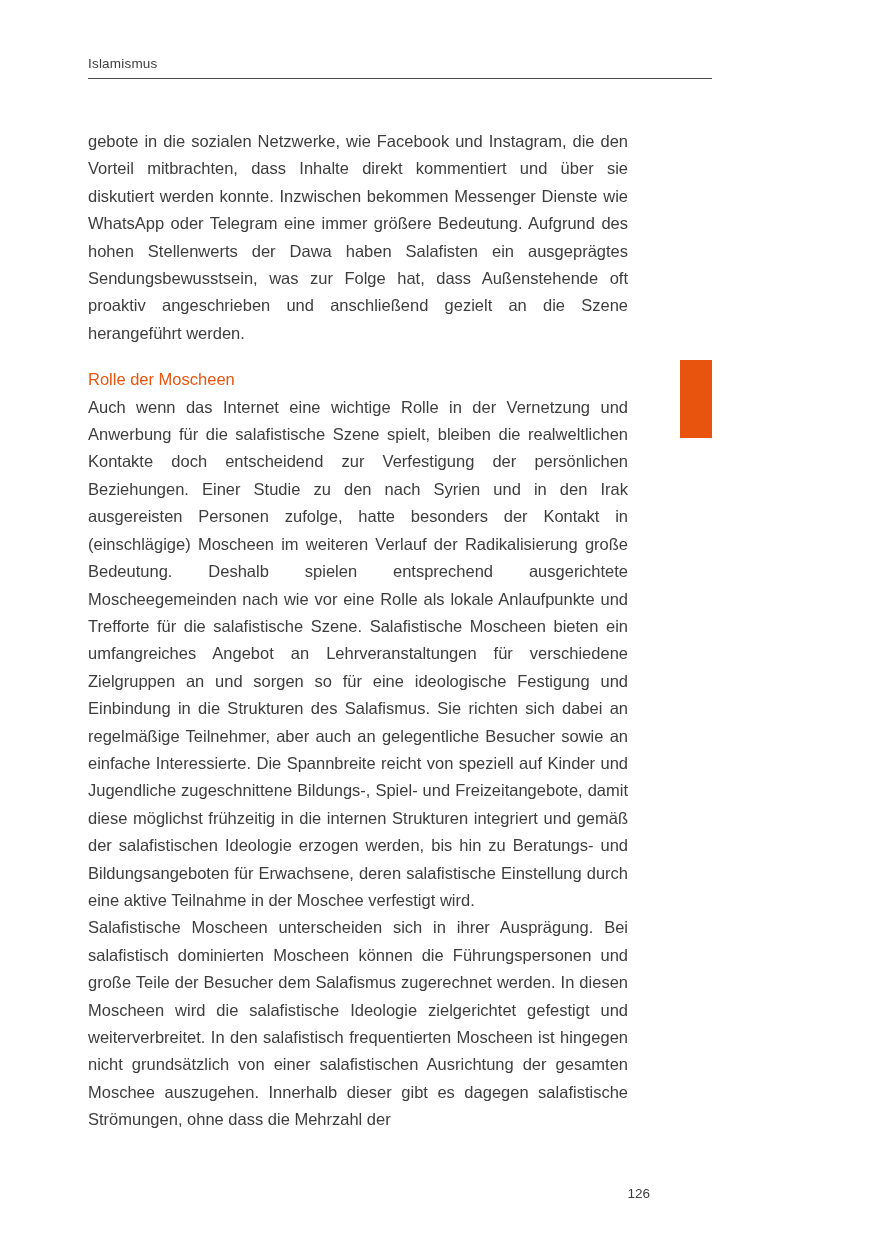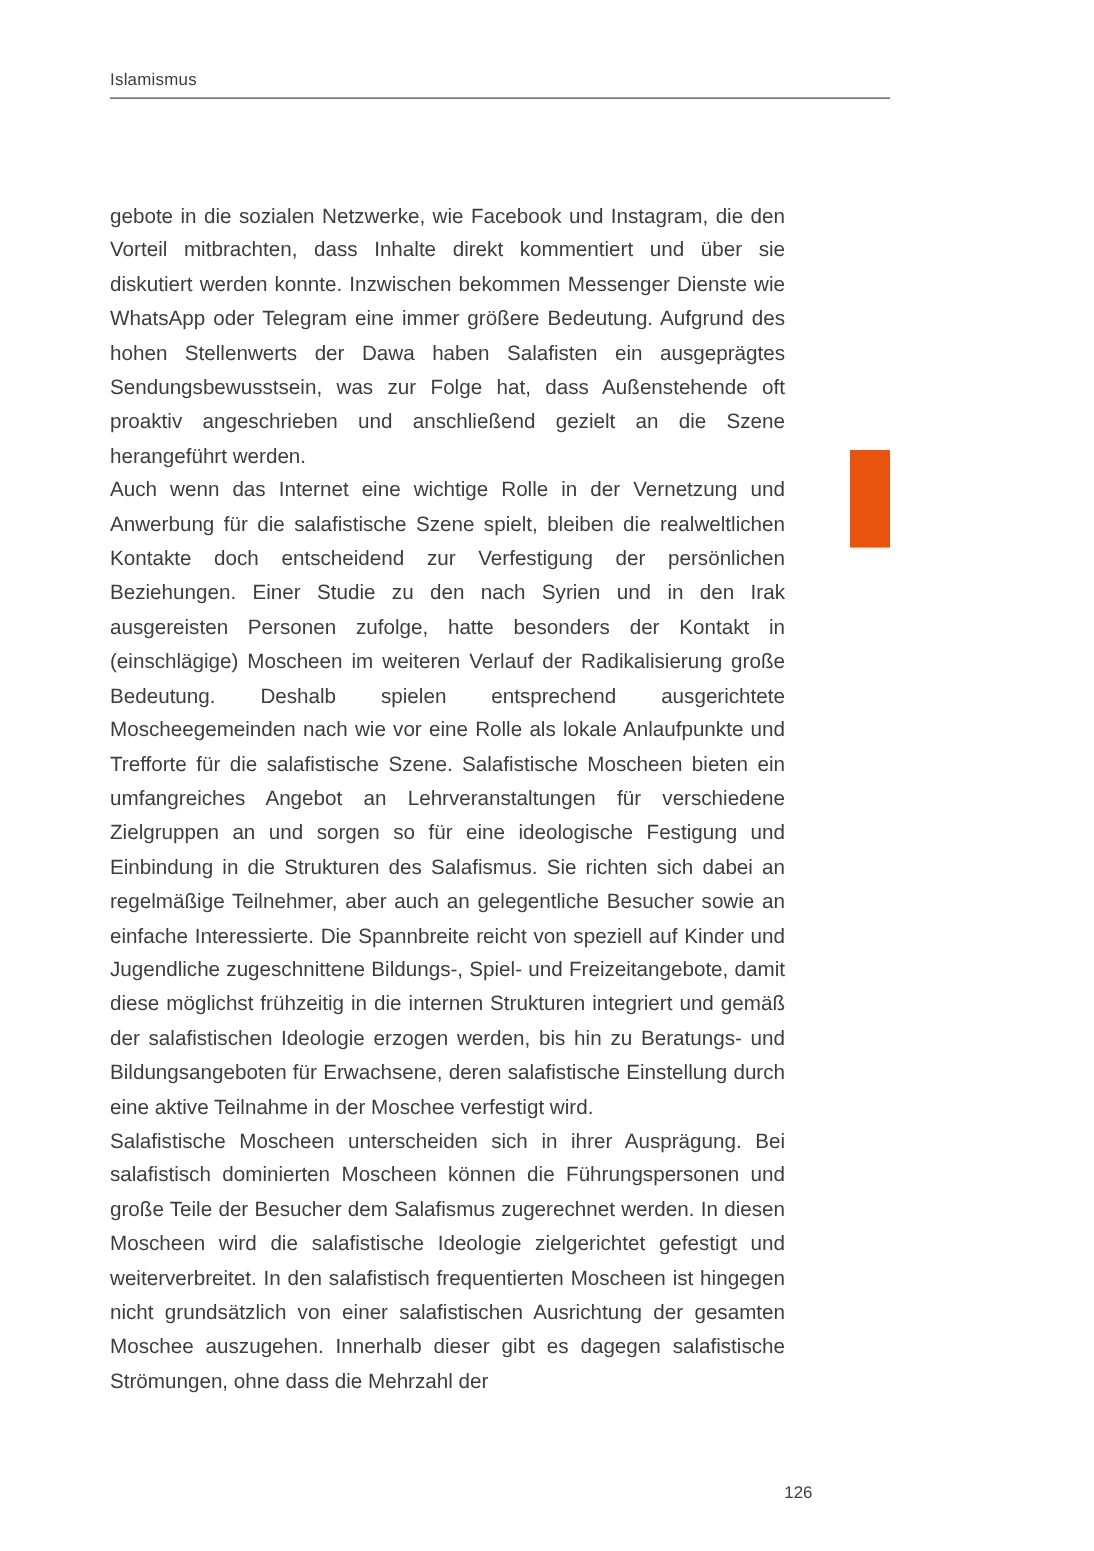--- a/index.html
+++ b/index.html
@@ -44,21 +44,20 @@
   }
   .body-column {
     position: absolute;
     left: 88px;
     top: 128px;
     width: 540px;
     font-size: 16.5px;
     line-height: 27.4px;
     text-align: justify;
     color: #3d3d3d;
-    margin-top: 32px;
   }
   .body-column p {
     margin: 0;
   }
   .section-heading {
     margin: 19px 0 0 0;
     font-size: 16.5px;
     line-height: 27.4px;
     font-weight: normal;
     color: var(--accent, #e8540e);
@@ -81,20 +80,21 @@
   <header class="running-head">
     <div class="running-head-title">Islamismus</div>
     <div class="running-head-rule"></div>
   </header>
 
   <div class="edge-tab"></div>
 
   <main class="body-column">
     <p>gebote in die sozialen Netzwerke, wie Facebook und Instagram, die den Vorteil mitbrachten, dass Inhalte direkt kommentiert und über sie diskutiert werden konnte. Inzwischen bekommen Messenger Dienste wie WhatsApp oder Telegram eine immer größere Bedeutung. Aufgrund des hohen Stellenwerts der Dawa haben Salafisten ein ausgeprägtes Sendungsbewusstsein, was zur Folge hat, dass Außenstehende oft proaktiv angeschrieben und anschließend gezielt an die Szene herangeführt werden.</p>
 
+    <h2 class="section-heading">Rolle der Moscheen</h2>
 
     <p>Auch wenn das Internet eine wichtige Rolle in der Vernetzung und Anwerbung für die salafistische Szene spielt, bleiben die realweltlichen Kontakte doch entscheidend zur Verfestigung der persönlichen Beziehungen. Einer Studie zu den nach Syrien und in den Irak ausgereisten Personen zufolge, hatte besonders der Kontakt in (einschlägige) Moscheen im weiteren Verlauf der Radikalisierung große Bedeutung. Deshalb spielen entsprechend ausgerichtete Moscheegemeinden nach wie vor eine Rolle als lokale Anlaufpunkte und Trefforte für die salafistische Szene. Salafistische Moscheen bieten ein umfangreiches Angebot an Lehrveranstaltungen für verschiedene Zielgruppen an und sorgen so für eine ideologische Festigung und Einbindung in die Strukturen des Salafismus. Sie richten sich dabei an regelmäßige Teilnehmer, aber auch an gelegentliche Besucher sowie an einfache Interessierte. Die Spannbreite reicht von speziell auf Kinder und Jugendliche zugeschnittene Bildungs-, Spiel- und Freizeitangebote, damit diese möglichst frühzeitig in die internen Strukturen integriert und gemäß der salafistischen Ideologie erzogen werden, bis hin zu Beratungs- und Bildungsangeboten für Erwachsene, deren salafistische Einstellung durch eine aktive Teilnahme in der Moschee verfestigt wird.</p>
 
     <p>Salafistische Moscheen unterscheiden sich in ihrer Ausprägung. Bei salafistisch dominierten Moscheen können die Führungspersonen und große Teile der Besucher dem Salafismus zugerechnet werden. In diesen Moscheen wird die salafistische Ideologie zielgerichtet gefestigt und weiterverbreitet. In den salafistisch frequentierten Moscheen ist hingegen nicht grundsätzlich von einer salafistischen Ausrichtung der gesamten Moschee auszugehen. Innerhalb dieser gibt es dagegen salafistische Strömungen, ohne dass die Mehrzahl der</p>
   </main>
 
   <div class="page-number">126</div>
 
 </div>
 

